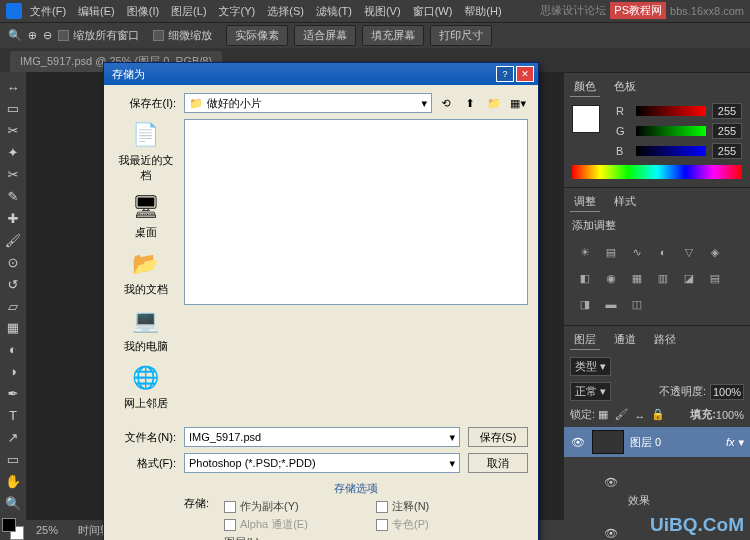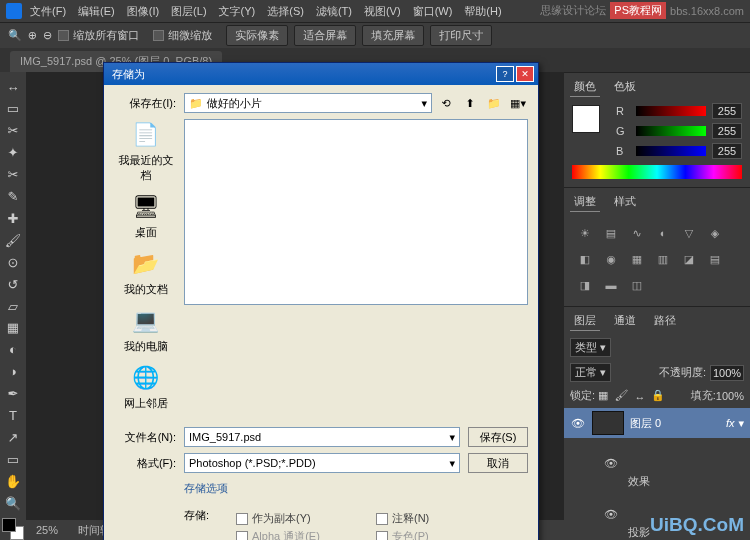--- a/index.html
+++ b/index.html
@@ -80,23 +80,23 @@
 .icon-btn { width:20px; height:20px; margin-left:4px; display:flex; align-items:center; justify-content:center; }
 
 .places { display:flex; }
 .places-col { width:64px; display:flex; flex-direction:column; align-items:center; }
 .place { margin-bottom:8px; text-align:center; color:#000; }
 .place .pi { width:32px; height:32px; margin:0 auto 2px; display:flex; align-items:center; justify-content:center; font-size:22px; }
 .filelist { flex:1; height:186px; background:#fff; border:1px solid #7f9db9; margin-left:6px; }
 
 .dlg-btn { width:60px; height:20px; background:#ece9d8; border:1px solid #888; margin-left:8px; text-align:center; line-height:18px; }
 
-.fieldset-lbl { color:#2a5b9c; margin:8px 0 12px 70px; }
+.fieldset-lbl { color:#2a5b9c; margin:8px 0 0 70px;text-align:center; }
 .opt-grid { margin-left:70px; }
-.opt-row { display:flex; align-items:center; margin:3px 12px; color:#444; }
+.opt-row { display:flex; align-items:center; margin:3px 0; color:#444; }
 .opt-row .cbx { width:12px; height:12px; border:1px solid #888; background:#fff; margin-right:4px; display:flex; align-items:center; justify-content:center; font-size:9px; color:#2a5b9c; }
 .opt-row.disabled { color:#999; }
 .opt-col { flex:1; display:flex; align-items:center; }
 
 .watermark-top { position:absolute; top:2px; right:6px; color:#888; font-size:12px; display:flex; align-items:center; }
 .watermark-bot { position:absolute; bottom:4px; right:6px; color:#7ab5e3; font-size:19px; font-weight:bold; }
 </style>
 </head>
 <body>
 
@@ -198,20 +198,21 @@
         </div>
       </div>
       <div class="spectrum"></div>
     </div>
 
     <div class="panel">
       <div class="tabs">
         <span class="ptab active">调整</span>
         <span class="ptab">样式</span>
       </div>
+      <div style="color:#ccc;padding:2px 8px;">添加调整</div>
       <div class="adjgrid">
         <div class="ai">☀</div>
         <div class="ai">▤</div>
         <div class="ai">∿</div>
         <div class="ai">◐</div>
         <div class="ai">▽</div>
         <div class="ai">◈</div>
         <div class="ai">◧</div>
         <div class="ai">◉</div>
         <div class="ai">▦</div>
@@ -237,21 +238,21 @@
         <span class="sel"><span>正常</span> ▾</span>
         <span>不透明度:</span>
         <span class="num">100%</span>
       </div>
       <div class="lock-row">
         <span>锁定:</span>
         <span class="i">▦</span>
         <span class="i">🖌</span>
         <span class="i">↔</span>
         <span class="i">🔒</span>
-        <span style="margin-left:auto;">填充:</span>
+        <span style="margin-left:auto;font-weight:bold;">填充:</span>
         <span class="num">100%</span>
       </div>
       <div class="layer-list">
         <div class="layer-row active">
           <span class="eye">👁</span>
           <span class="thumb"></span>
           <span>图层 0</span>
           <span class="fx">fx</span>
           <span style="margin-left:4px;">▾</span>
         </div>

